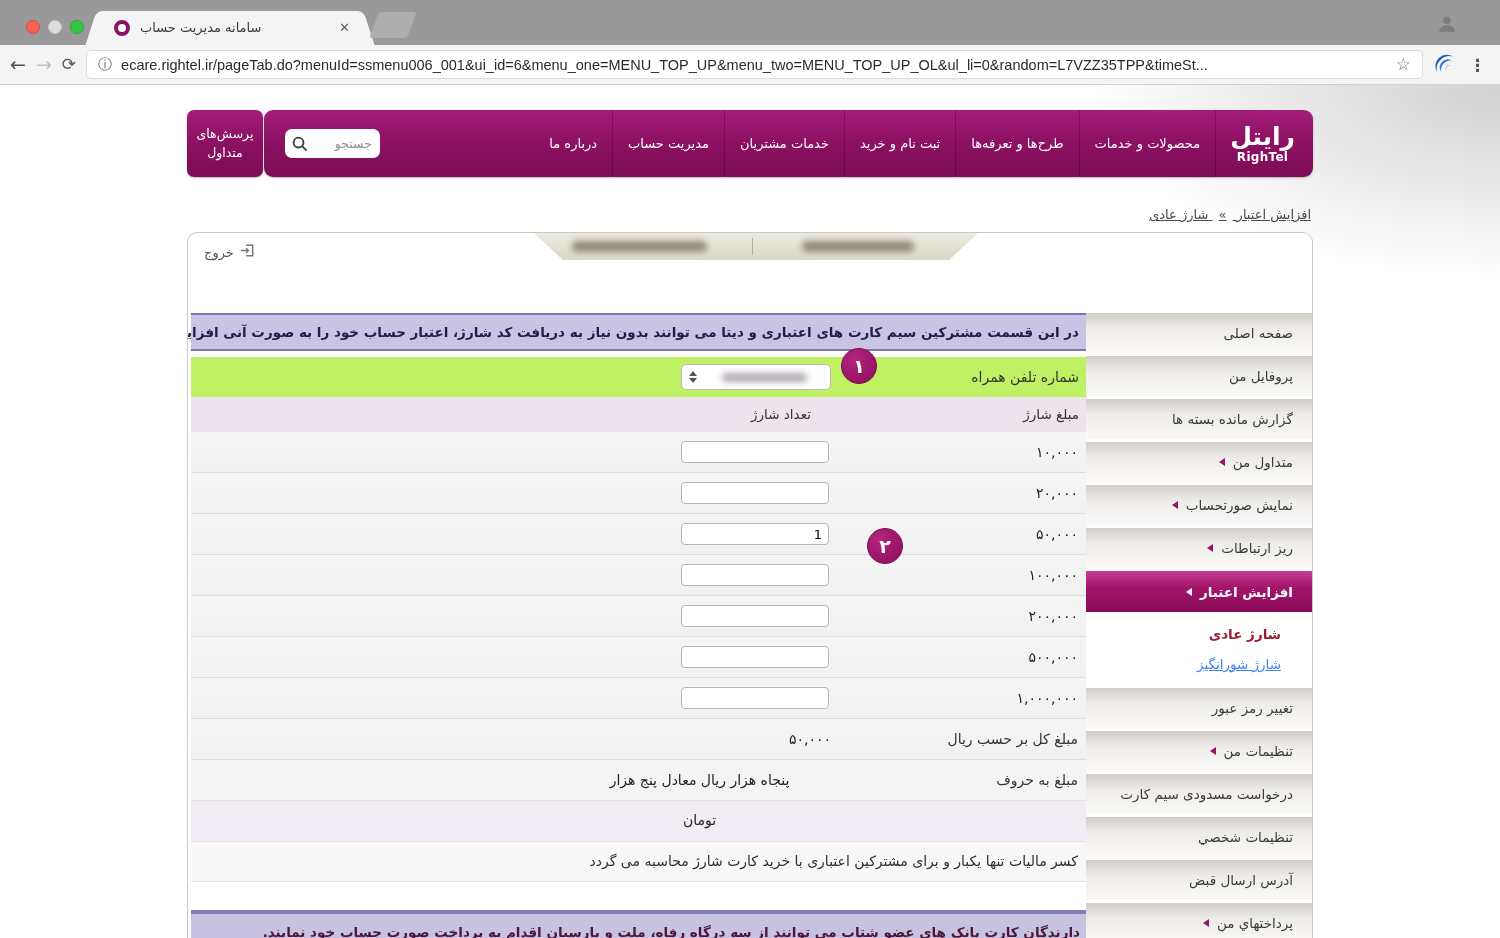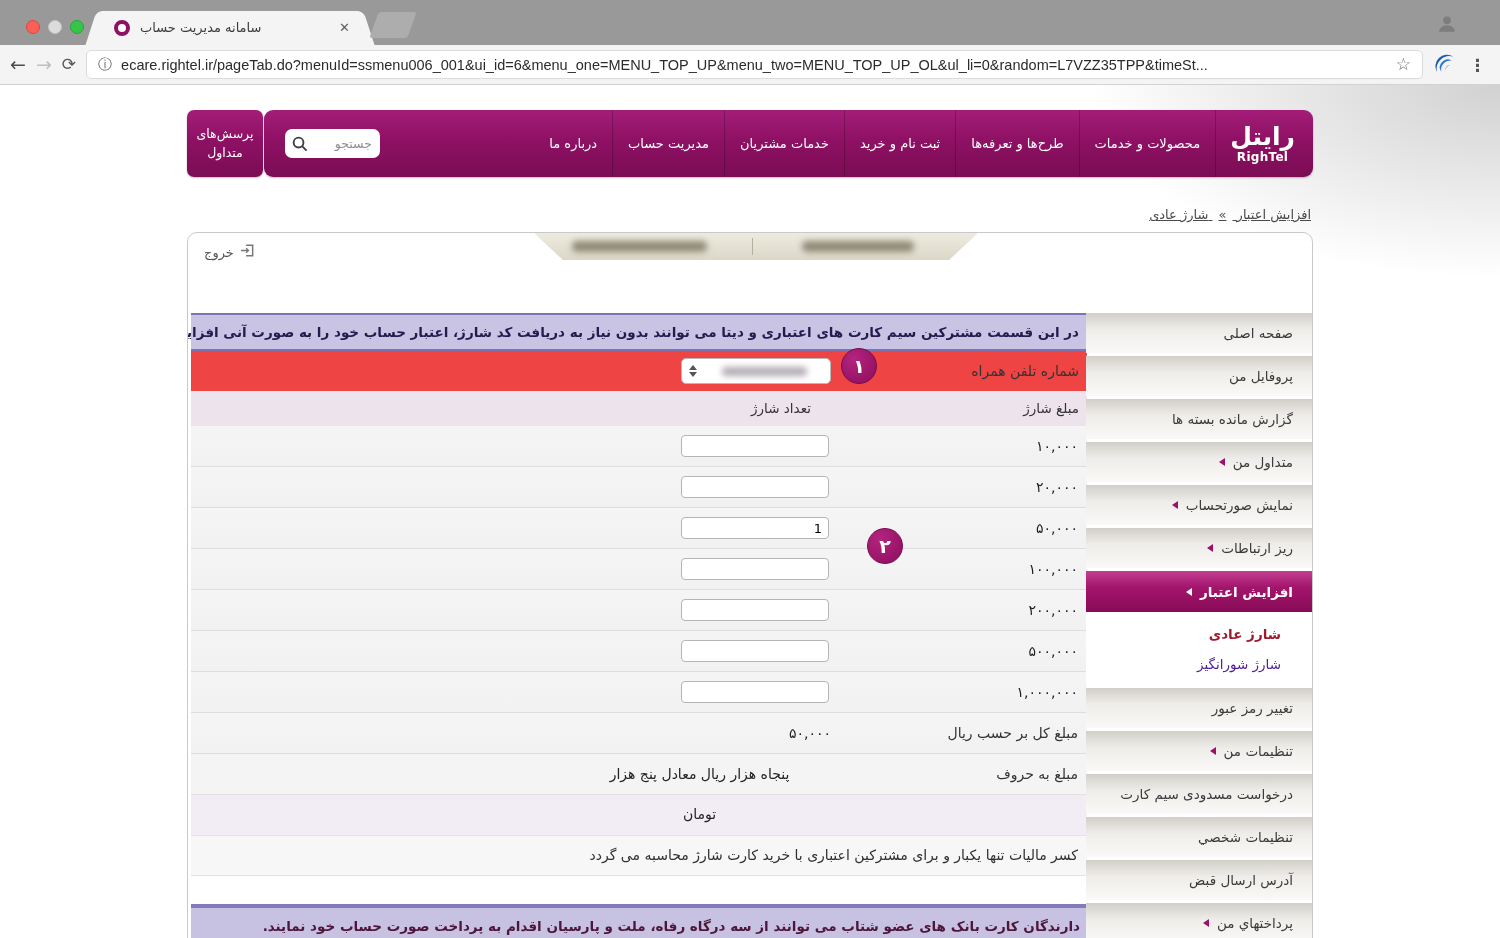--- a/index.html
+++ b/index.html
@@ -85,21 +85,21 @@
   .blob{ position:absolute; top:8px; height:11px; border-radius:5px; background:#8f8a77; filter:blur(3px); }
   .blob.name{ left:38px; width:135px; }
   .blob.num{ left:268px; width:112px; }
 
   
   .form{ position:absolute; top:80px; left:3px; width:896px; font-size:14px; color:#333; }
   .intro{ height:38px; background:#c9c3e4; border-top:2px solid #7d75b2; border-bottom:2px solid #7d75b2;
           color:#241b4e; font-weight:bold; font-size:13.5px; line-height:34px; padding:0 8px;
           white-space:nowrap; }
   .frow{ position:relative; }
-  .row-phone{ height:40px; background:#ef4444; line-height:40px; padding-right:8px; }
+  .row-phone{ height:40px; background:#bef264; line-height:40px; padding-right:8px;margin-top:6px; }
   .row-head{ height:35px; background:#ece3ed; line-height:35px; padding-right:8px; font-size:13.5px; }
   .col-count{ position:absolute; left:490px; top:0; width:200px; text-align:center; }
   .row-amt{ height:41px; background:linear-gradient(#f6f5f5,#f2f1f1); border-bottom:1px solid #dedcdc;
             line-height:40px; padding-right:9px; }
   .amt{ color:#1e1e1e; }
   .count-input{ position:absolute; left:490px; top:9px; width:148px; height:22px; border:1px solid #b5b5b5;
                 border-radius:4px; background:#fff; padding:0 6px; font-size:13px; text-align:right;
                 direction:ltr; outline:none; font-family:"DejaVu Sans", sans-serif; }
   .phone-select{ position:absolute; left:490px; top:7px; width:150px; height:26px; background:#fff;
                  border:1px solid #b9b9b9; border-radius:5px; cursor:pointer; }
@@ -135,21 +135,21 @@
             padding:0 20px 0 8px; font-size:13.5px; color:#3a3a3a; cursor:pointer;
             background:linear-gradient(180deg,#d2cfc9 0%,#efedea 42%,#faf9f7 100%); }
   .tri{ width:0; height:0; border-top:4px solid transparent; border-bottom:4px solid transparent;
         border-right:6px solid #9c1168; flex:0 0 auto; }
   .sb-item.active{ background:linear-gradient(180deg,#c33f92 0%,#a3156c 40%,#870b57 100%);
                    color:#fff; font-weight:bold; height:41px; }
   .sb-item.active .tri{ border-right-color:#fff; }
   .submenu{ background:#fff; padding:4px 0 6px; margin-bottom:3px; }
   .sub-item{ height:30px; line-height:30px; padding-right:32px; font-size:13.5px; cursor:pointer; }
   .sub-item.on{ color:#9e1b2f; font-weight:bold; }
-  .sub-item.off{ color:#4c1d95; }
+  .sub-item.off{ color:#3b82f6;text-decoration:underline; }
 </style>
 </head>
 <body>
 
 <div class="titlebar">
   <div class="lights">
     <div class="light red"></div>
     <div class="light gray"></div>
     <div class="light green"></div>
   </div>

